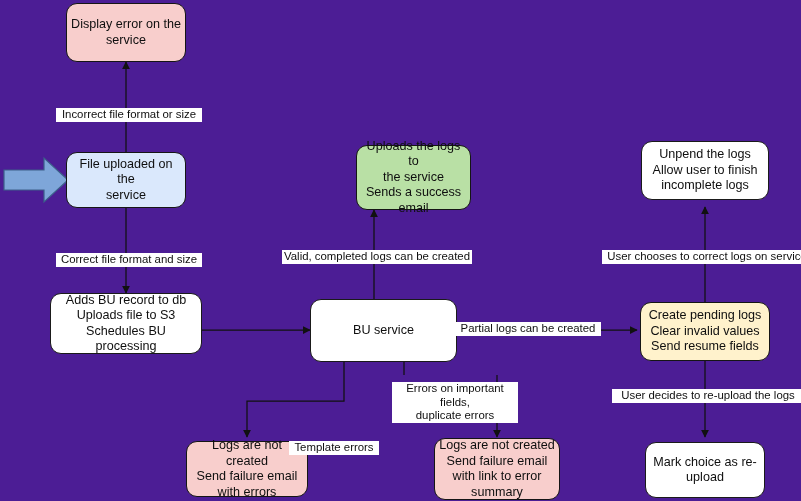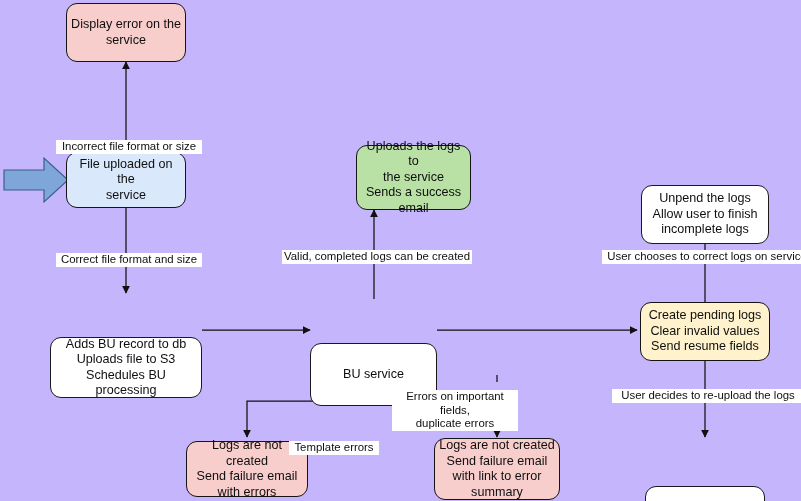--- a/index.html
+++ b/index.html
@@ -4,40 +4,40 @@
 <style>
   html, body {
     margin: 0;
     padding: 0;
     background: #ffffff;
   }
   #canvas {
     position: relative;
     width: 801px;
     height: 501px;
-    background: #c4b5fd;
+    background: #4c1d95;
     font-family: "Liberation Sans", sans-serif;
     overflow: hidden;
   }
   .node {
     position: absolute;
     box-sizing: border-box;
     border: 1.2px solid #1a1a1a;
     border-radius: 11px;
     display: flex;
     align-items: center;
     justify-content: center;
     text-align: center;
     font-size: 12.6px;
     line-height: 15.5px;
     color: #0f0f0f;
     padding: 2px 4px;
     white-space: pre-line;
   }
-  .node-white { background: #ffffff; margin-top: 44px; }
+  .node-white { background: #ffffff; }
   .node-pink  { background: #f8cecc; border-color: #151515; }
   .node-blue  { background: #dae8fc; border-color: #151515; }
   .node-green { background: #b9e0a5; border-color: #151515; margin-left: 39px; }
   .node-yellow{ background: #fff2cc; border-color: #151515; }
 
   .edge-label {
     position: absolute;
     font-size: 11.4px;
     line-height: 13.5px;
     color: #0f0f0f;
@@ -98,21 +98,21 @@
 
   <div class="node node-white" style="left:50px; top:293px; width:152px; height:61px;text-align:center;">Adds BU record to db
 Uploads file to S3
 Schedules BU processing</div>
 
   <div class="node node-green" style="left:317px; top:145px; width:115px; height:65px;">Uploads the logs to
 the service
 Sends a success
 email</div>
 
-  <div class="node node-white" style="left:310px; top:299px; width:127px; height:63px;">BU service</div>
+  <div class="node node-white" style="left:310px; top:299px; width:147px; height:63px;">BU service</div>
 
   <div class="node node-white" style="left:641px; top:141px; width:128px; height:59px;">Unpend the logs
 Allow user to finish
 incomplete logs</div>
 
   <div class="node node-yellow" style="left:640px; top:302px; width:130px; height:59px;">Create pending logs
 Clear invalid values
 Send resume fields</div>
 
   <div class="node node-pink" style="left:186px; top:441px; width:122px; height:56px;">Logs are not created
@@ -120,29 +120,30 @@
 with errors</div>
 
   <div class="node node-pink" style="left:434px; top:438px; width:126px; height:62px;">Logs are not created
 Send failure email
 with link to error
 summary</div>
 
   <div class="node node-white" style="left:645px; top:442px; width:120px; height:56px;">Mark choice as re-
 upload</div>
 
-  <div class="edge-label" style="left:56px; top:108px; width:142px;margin-top:32px;">Incorrect file format or size</div>
+  <div class="edge-label" style="left:56px; top:108px; width:142px;">Incorrect file format or size</div>
 
   <div class="edge-label" style="left:282px; top:250px; width:186px;">Valid, completed logs can be created</div>
 
   <div class="edge-label" style="left:56px; top:253px; width:142px;">Correct file format and size</div>
 
+  <div class="edge-label" style="left:455px; top:322px; width:142px;">Partial logs can be created</div>
 
   <div class="edge-label" style="left:289px; top:396px; width:86px;margin-top:45px;">Template errors</div>
 
-  <div class="edge-label" style="left:392px; top:390px; width:122px;">Errors on important fields,
+  <div class="edge-label" style="left:392px; top:382px; width:122px;">Errors on important fields,
 duplicate errors</div>
 
   <div class="edge-label" style="left:602px; top:250px; width:206px;">User chooses to correct logs on service</div>
 
   <div class="edge-label" style="left:612px; top:389px; width:188px;">User decides to re-upload the logs</div>
 
 </div>
 
 </body></html>

